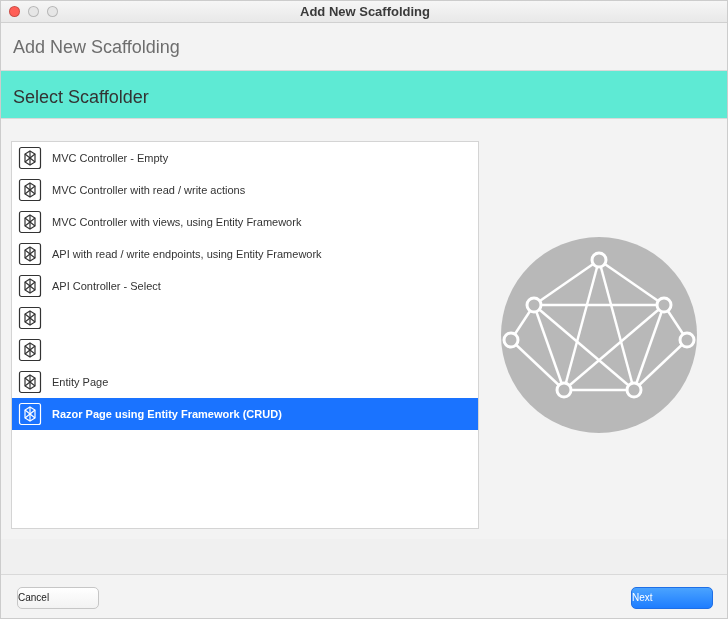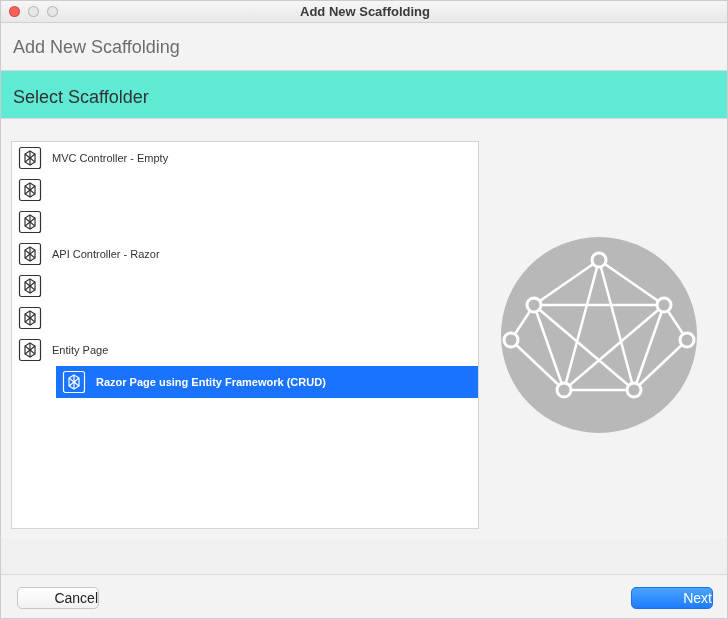--- a/index.html
+++ b/index.html
@@ -78,21 +78,20 @@
     height: 32px;
     padding: 0 6px;
     gap: 10px;
     cursor: default;
     color: #333;
     font-size: 11px;
   }
   .item.selected {
     background: #1a73ff;
     color: #fff;
-    margin-left: 44px;
   }
   .item.selected .icon-box svg .ink { stroke: #fff; }
   .icon-box {
     width: 24px; height: 24px;
     display: flex; align-items: center; justify-content: center;
     flex-shrink: 0;
   }
   .icon-box svg { display: block; }
   .preview {
     flex: 1;
@@ -111,22 +110,22 @@
     align-items: center;
     justify-content: space-between;
     padding: 0 16px;
   }
   .btn {
     min-width: 82px;
     height: 22px;
     border-radius: 5px;
     border: 1px solid #c6c6c6;
     background: linear-gradient(#ffffff, #f2f2f2);
-    font-size: 14px;
-    text-align: right;
+    font-size: 10px;
+    text-align: left;
     line-height: 20px;
     cursor: default;
     color: #222;
   }
   .btn.primary {
     background: linear-gradient(#4aa3ff, #1e7dff);
     border: 1px solid #1f6fe6;
     color: #fff;
   }
   .window {
@@ -176,47 +175,63 @@
               <svg width="24" height="24" viewBox="0 0 24 24">
     <rect x="1.5" y="1.5" width="21" height="21" rx="2" fill="none" stroke="#333" stroke-width="1.2" class="ink"></rect>
     <g fill="none" stroke="#333" stroke-width="1.2" class="ink">
       <polygon points="12,5 17,8 17,16 12,19 7,16 7,8"></polygon>
       <line x1="12" y1="5" x2="12" y2="19"></line>
       <line x1="7" y1="8" x2="17" y2="16"></line>
       <line x1="17" y1="8" x2="7" y2="16"></line>
     </g>
   </svg>
             </span>
-          </div>
-          <div class="item">
-            <span class="icon-box">
-              <svg width="24" height="24" viewBox="0 0 24 24">
-    <rect x="1.5" y="1.5" width="21" height="21" rx="2" fill="none" stroke="#333" stroke-width="1.2" class="ink"></rect>
-    <g fill="none" stroke="#333" stroke-width="1.2" class="ink">
-      <polygon points="12,5 17,8 17,16 12,19 7,16 7,8"></polygon>
-      <line x1="12" y1="5" x2="12" y2="19"></line>
-      <line x1="7" y1="8" x2="17" y2="16"></line>
-      <line x1="17" y1="8" x2="7" y2="16"></line>
-    </g>
-  </svg>
-            </span>
-          </div>
-          <div class="item">
-            <span class="icon-box">
-              <svg width="24" height="24" viewBox="0 0 24 24">
-    <rect x="1.5" y="1.5" width="21" height="21" rx="2" fill="none" stroke="#333" stroke-width="1.2" class="ink"></rect>
-    <g fill="none" stroke="#333" stroke-width="1.2" class="ink">
-      <polygon points="12,5 17,8 17,16 12,19 7,16 7,8"></polygon>
-      <line x1="12" y1="5" x2="12" y2="19"></line>
-      <line x1="7" y1="8" x2="17" y2="16"></line>
-      <line x1="17" y1="8" x2="7" y2="16"></line>
-    </g>
-  </svg>
-            </span>
-            <span>API Controller - Razor</span>
+            <span>MVC Controller with read / write actions</span>
+          </div>
+          <div class="item">
+            <span class="icon-box">
+              <svg width="24" height="24" viewBox="0 0 24 24">
+    <rect x="1.5" y="1.5" width="21" height="21" rx="2" fill="none" stroke="#333" stroke-width="1.2" class="ink"></rect>
+    <g fill="none" stroke="#333" stroke-width="1.2" class="ink">
+      <polygon points="12,5 17,8 17,16 12,19 7,16 7,8"></polygon>
+      <line x1="12" y1="5" x2="12" y2="19"></line>
+      <line x1="7" y1="8" x2="17" y2="16"></line>
+      <line x1="17" y1="8" x2="7" y2="16"></line>
+    </g>
+  </svg>
+            </span>
+            <span>MVC Controller with views, using Entity Framework</span>
+          </div>
+          <div class="item">
+            <span class="icon-box">
+              <svg width="24" height="24" viewBox="0 0 24 24">
+    <rect x="1.5" y="1.5" width="21" height="21" rx="2" fill="none" stroke="#333" stroke-width="1.2" class="ink"></rect>
+    <g fill="none" stroke="#333" stroke-width="1.2" class="ink">
+      <polygon points="12,5 17,8 17,16 12,19 7,16 7,8"></polygon>
+      <line x1="12" y1="5" x2="12" y2="19"></line>
+      <line x1="7" y1="8" x2="17" y2="16"></line>
+      <line x1="17" y1="8" x2="7" y2="16"></line>
+    </g>
+  </svg>
+            </span>
+            <span>API with read / write endpoints, using Entity Framework</span>
+          </div>
+          <div class="item">
+            <span class="icon-box">
+              <svg width="24" height="24" viewBox="0 0 24 24">
+    <rect x="1.5" y="1.5" width="21" height="21" rx="2" fill="none" stroke="#333" stroke-width="1.2" class="ink"></rect>
+    <g fill="none" stroke="#333" stroke-width="1.2" class="ink">
+      <polygon points="12,5 17,8 17,16 12,19 7,16 7,8"></polygon>
+      <line x1="12" y1="5" x2="12" y2="19"></line>
+      <line x1="7" y1="8" x2="17" y2="16"></line>
+      <line x1="17" y1="8" x2="7" y2="16"></line>
+    </g>
+  </svg>
+            </span>
+            <span>API Controller - Select</span>
           </div>
           <div class="item">
             <span class="icon-box">
               <svg width="24" height="24" viewBox="0 0 24 24">
     <rect x="1.5" y="1.5" width="21" height="21" rx="2" fill="none" stroke="#333" stroke-width="1.2" class="ink"></rect>
     <g fill="none" stroke="#333" stroke-width="1.2" class="ink">
       <polygon points="12,5 17,8 17,16 12,19 7,16 7,8"></polygon>
       <line x1="12" y1="5" x2="12" y2="19"></line>
       <line x1="7" y1="8" x2="17" y2="16"></line>
       <line x1="17" y1="8" x2="7" y2="16"></line>

